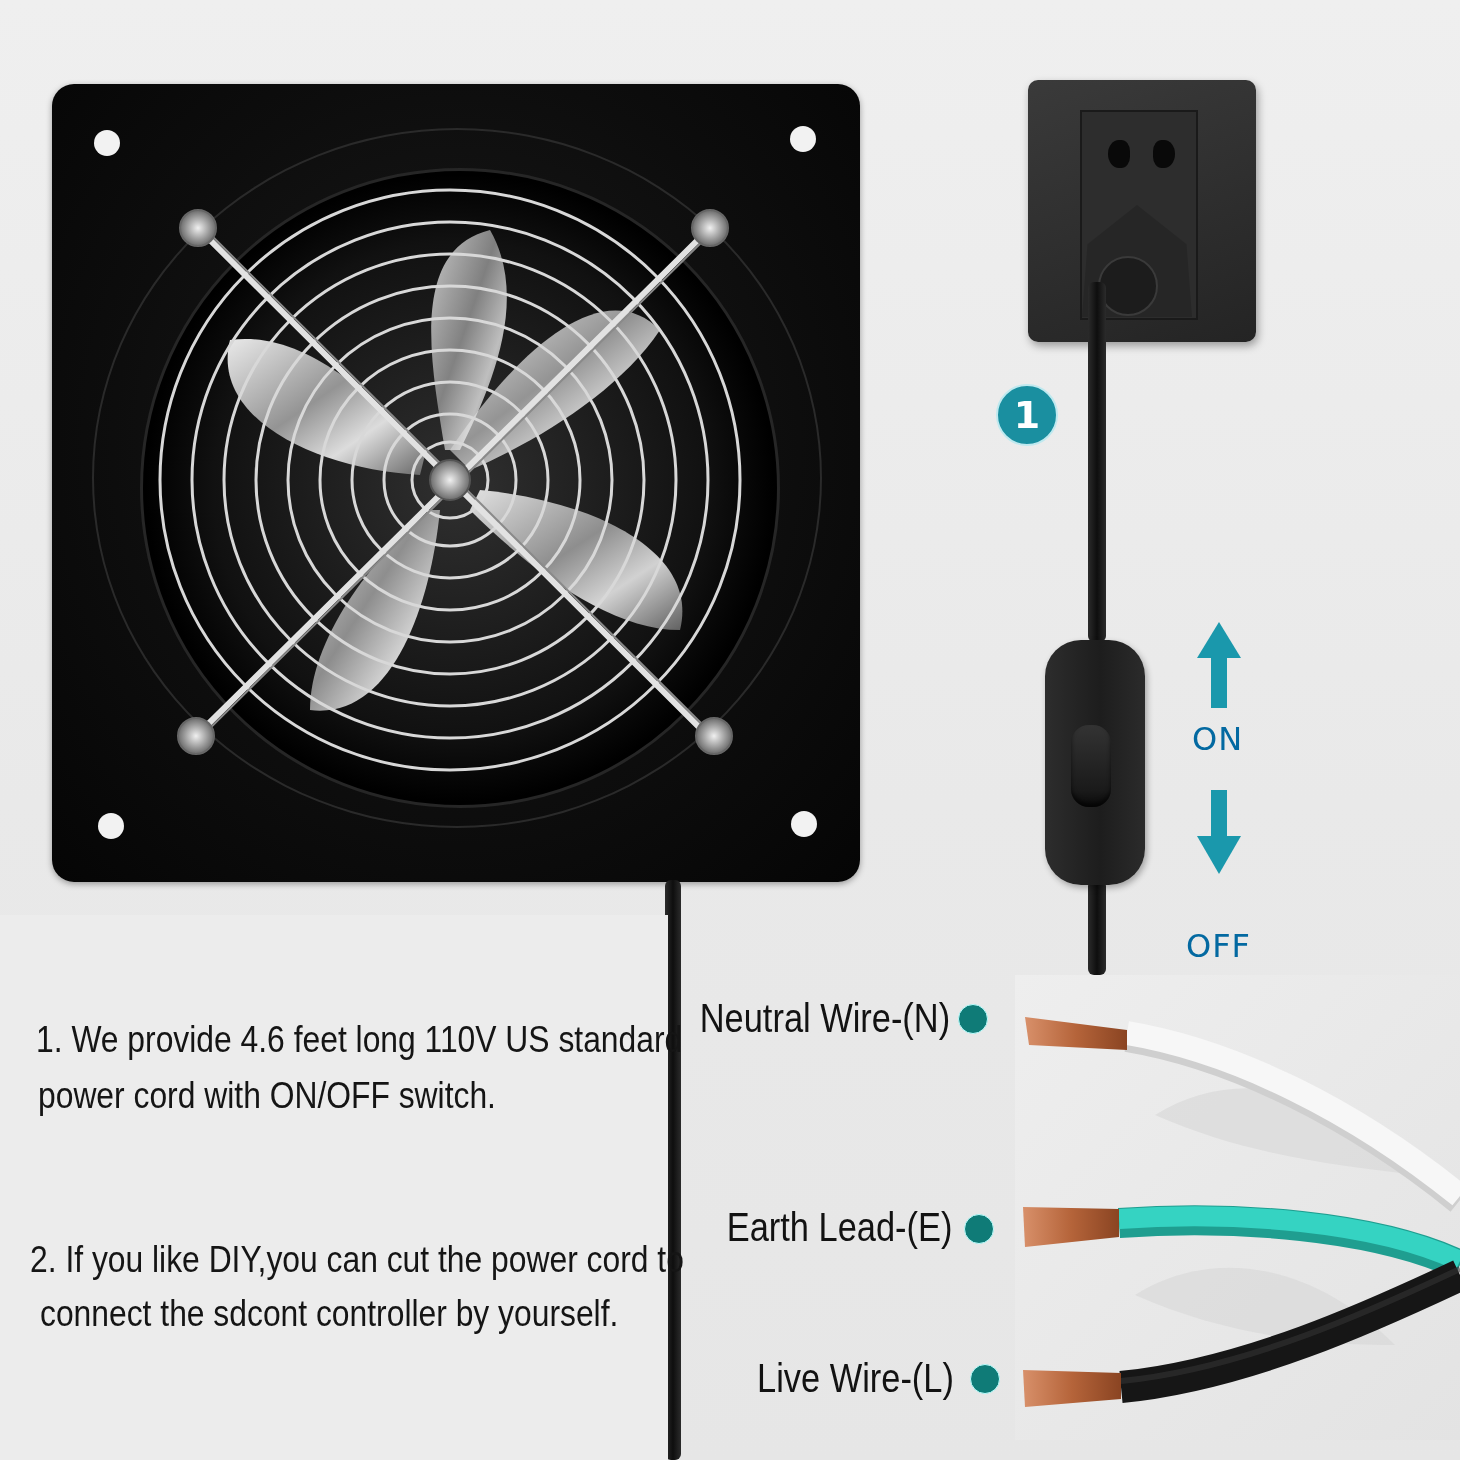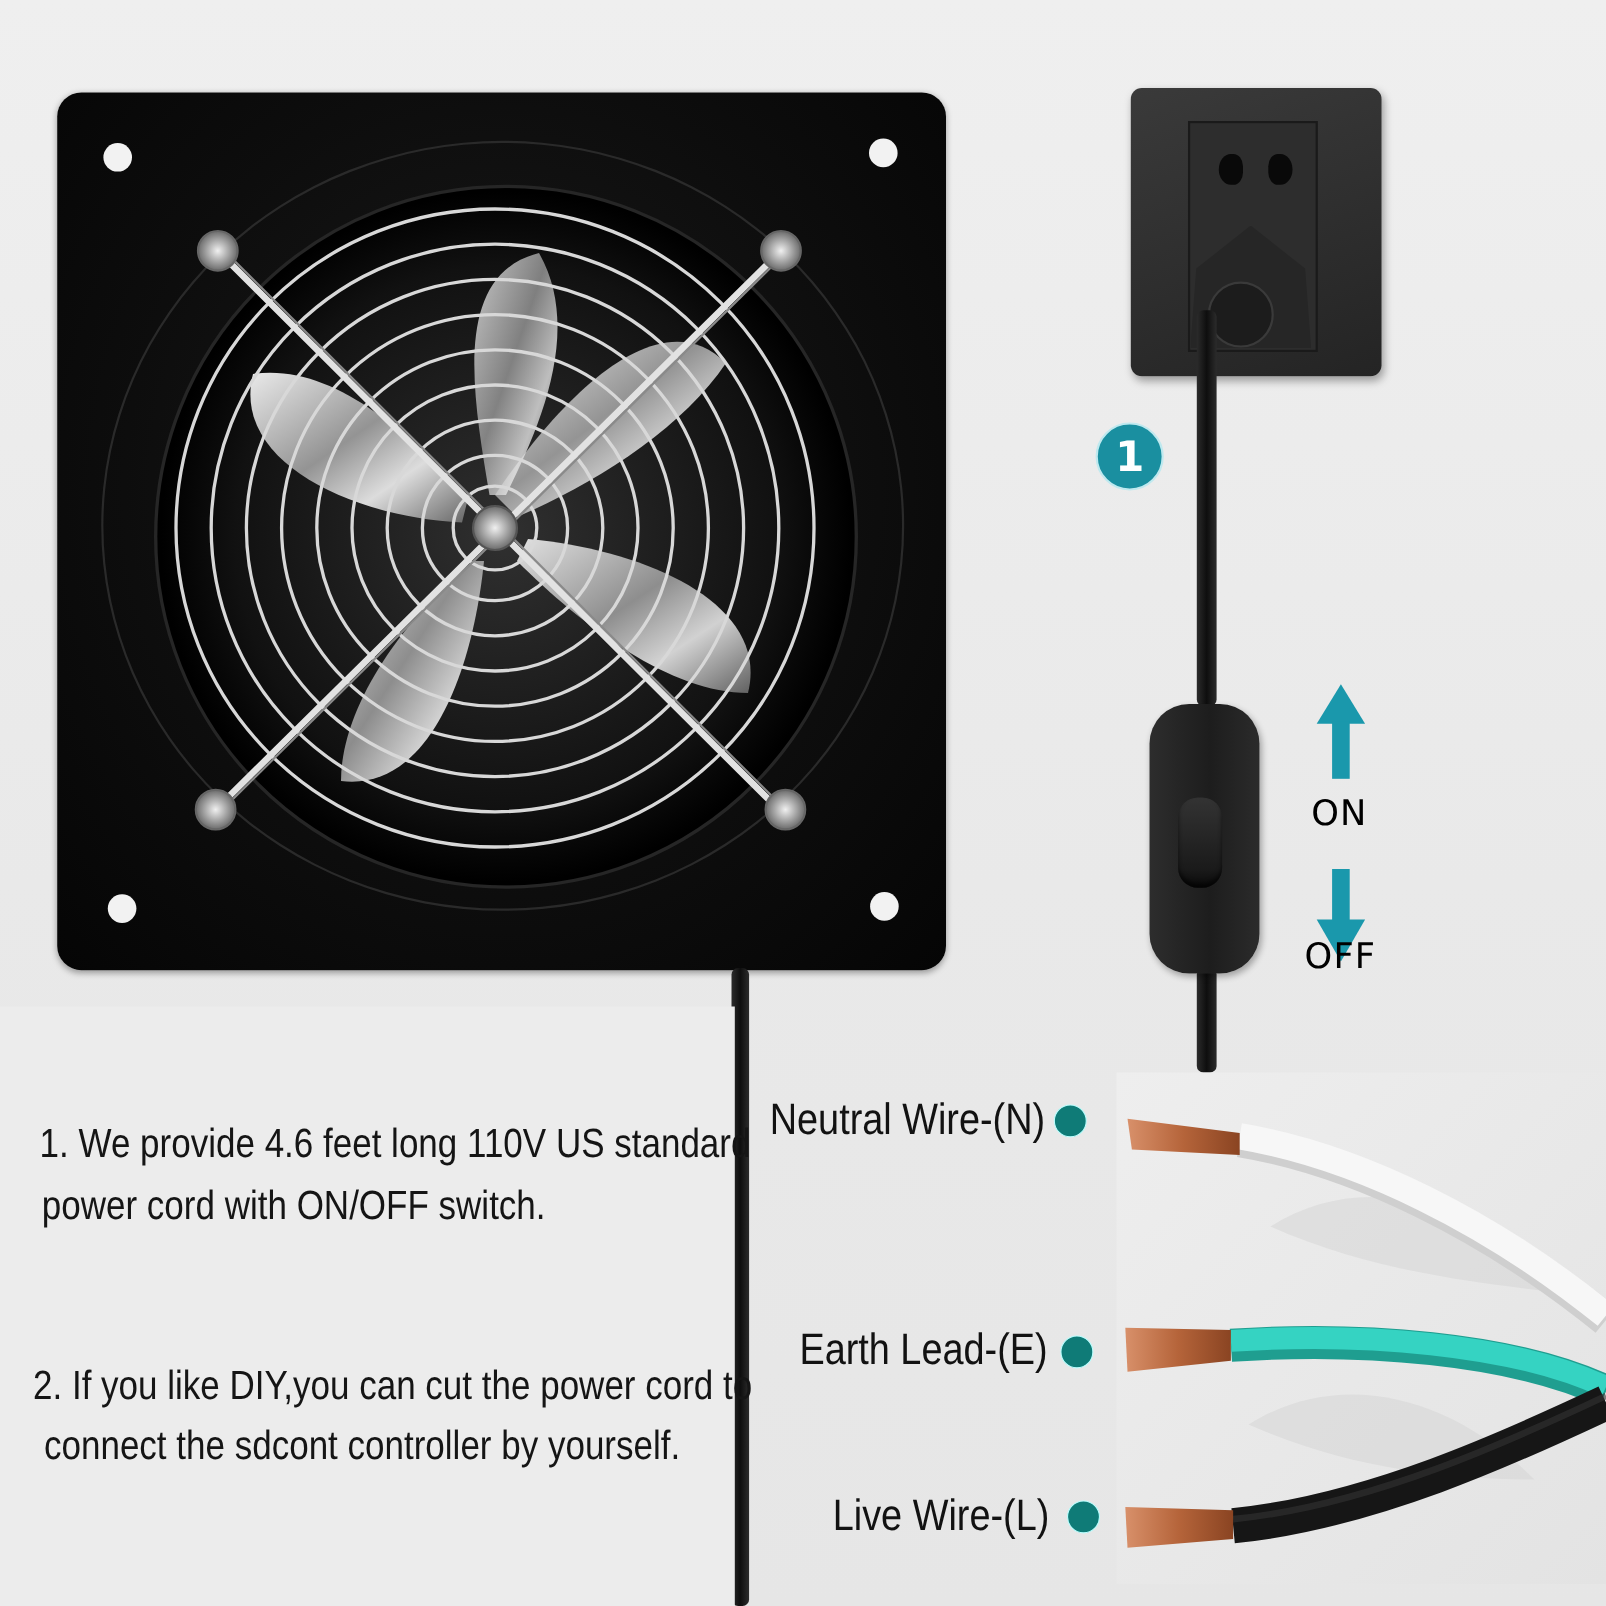--- a/index.html
+++ b/index.html
@@ -64,21 +64,21 @@
 
   
   .step-badge {
     left: 996px; top: 384px; width: 62px; height: 62px; border-radius: 50%;
     background: #1a8fa0; border: 2px solid #bfe9ef; box-sizing: border-box;
     color: #fff; font-weight: bold; font-size: 38px; line-height: 58px; text-align: center;
     font-family: "DejaVu Sans", sans-serif;
   }
   .arrow-shaft { width: 16px; background: #1a98ac; }
   .arrow-head { width: 0; height: 0; border-left: 22px solid transparent; border-right: 22px solid transparent; }
-  .arrow-label { font-family: "DejaVu Sans", sans-serif; font-size: 32px; color: #000000; letter-spacing: 1px; }
+  .arrow-label { font-family: "DejaVu Sans", sans-serif; font-size: 32px; color: #0369a1; letter-spacing: 1px; }
 
   
   .text-panel { left: 0; top: 915px; width: 668px; height: 545px; background: #ececec; }
   .note {
     font-family: "Liberation Sans Narrow", "Liberation Sans", sans-serif;
     font-size: 37px; line-height: 56px; color: #151515;
     transform: scaleX(.86); transform-origin: left top; white-space: nowrap;
   }
 
   
@@ -168,21 +168,21 @@
 <div class="abs switch-rocker"></div>
 
 <div class="abs step-badge">1</div>
 
 <div class="abs arrow-head" style="left:1197px;top:622px;border-bottom:36px solid #1a98ac"></div>
 <div class="abs arrow-shaft" style="left:1211px;top:656px;height:52px"></div>
 <div class="abs arrow-label" style="left:1192px;top:720px">ON</div>
 
 <div class="abs arrow-shaft" style="left:1211px;top:790px;height:48px"></div>
 <div class="abs arrow-head" style="left:1197px;top:836px;border-top:38px solid #1a98ac"></div>
-<div class="abs arrow-label" style="left:1186px;top:850px">OFF</div>
+<div class="abs arrow-label" style="left:1186px;top:927px">OFF</div>
 
 <div class="abs text-panel"></div>
 <div class="abs note" style="left:36px;top:1012px">1. We provide 4.6 feet long 110V US standard</div>
 <div class="abs note" style="left:38px;top:1068px">power cord with ON/OFF switch.</div>
 <div class="abs note" style="left:30px;top:1232px">2. If you like DIY,you can cut the power cord to</div>
 <div class="abs note" style="left:40px;top:1286px">connect the sdcont controller by yourself.</div>
 
 <div class="abs wire-panel"></div>
 
 <svg class="abs" style="left:1015px;top:975px" width="445" height="465" viewBox="0 0 445 465">

